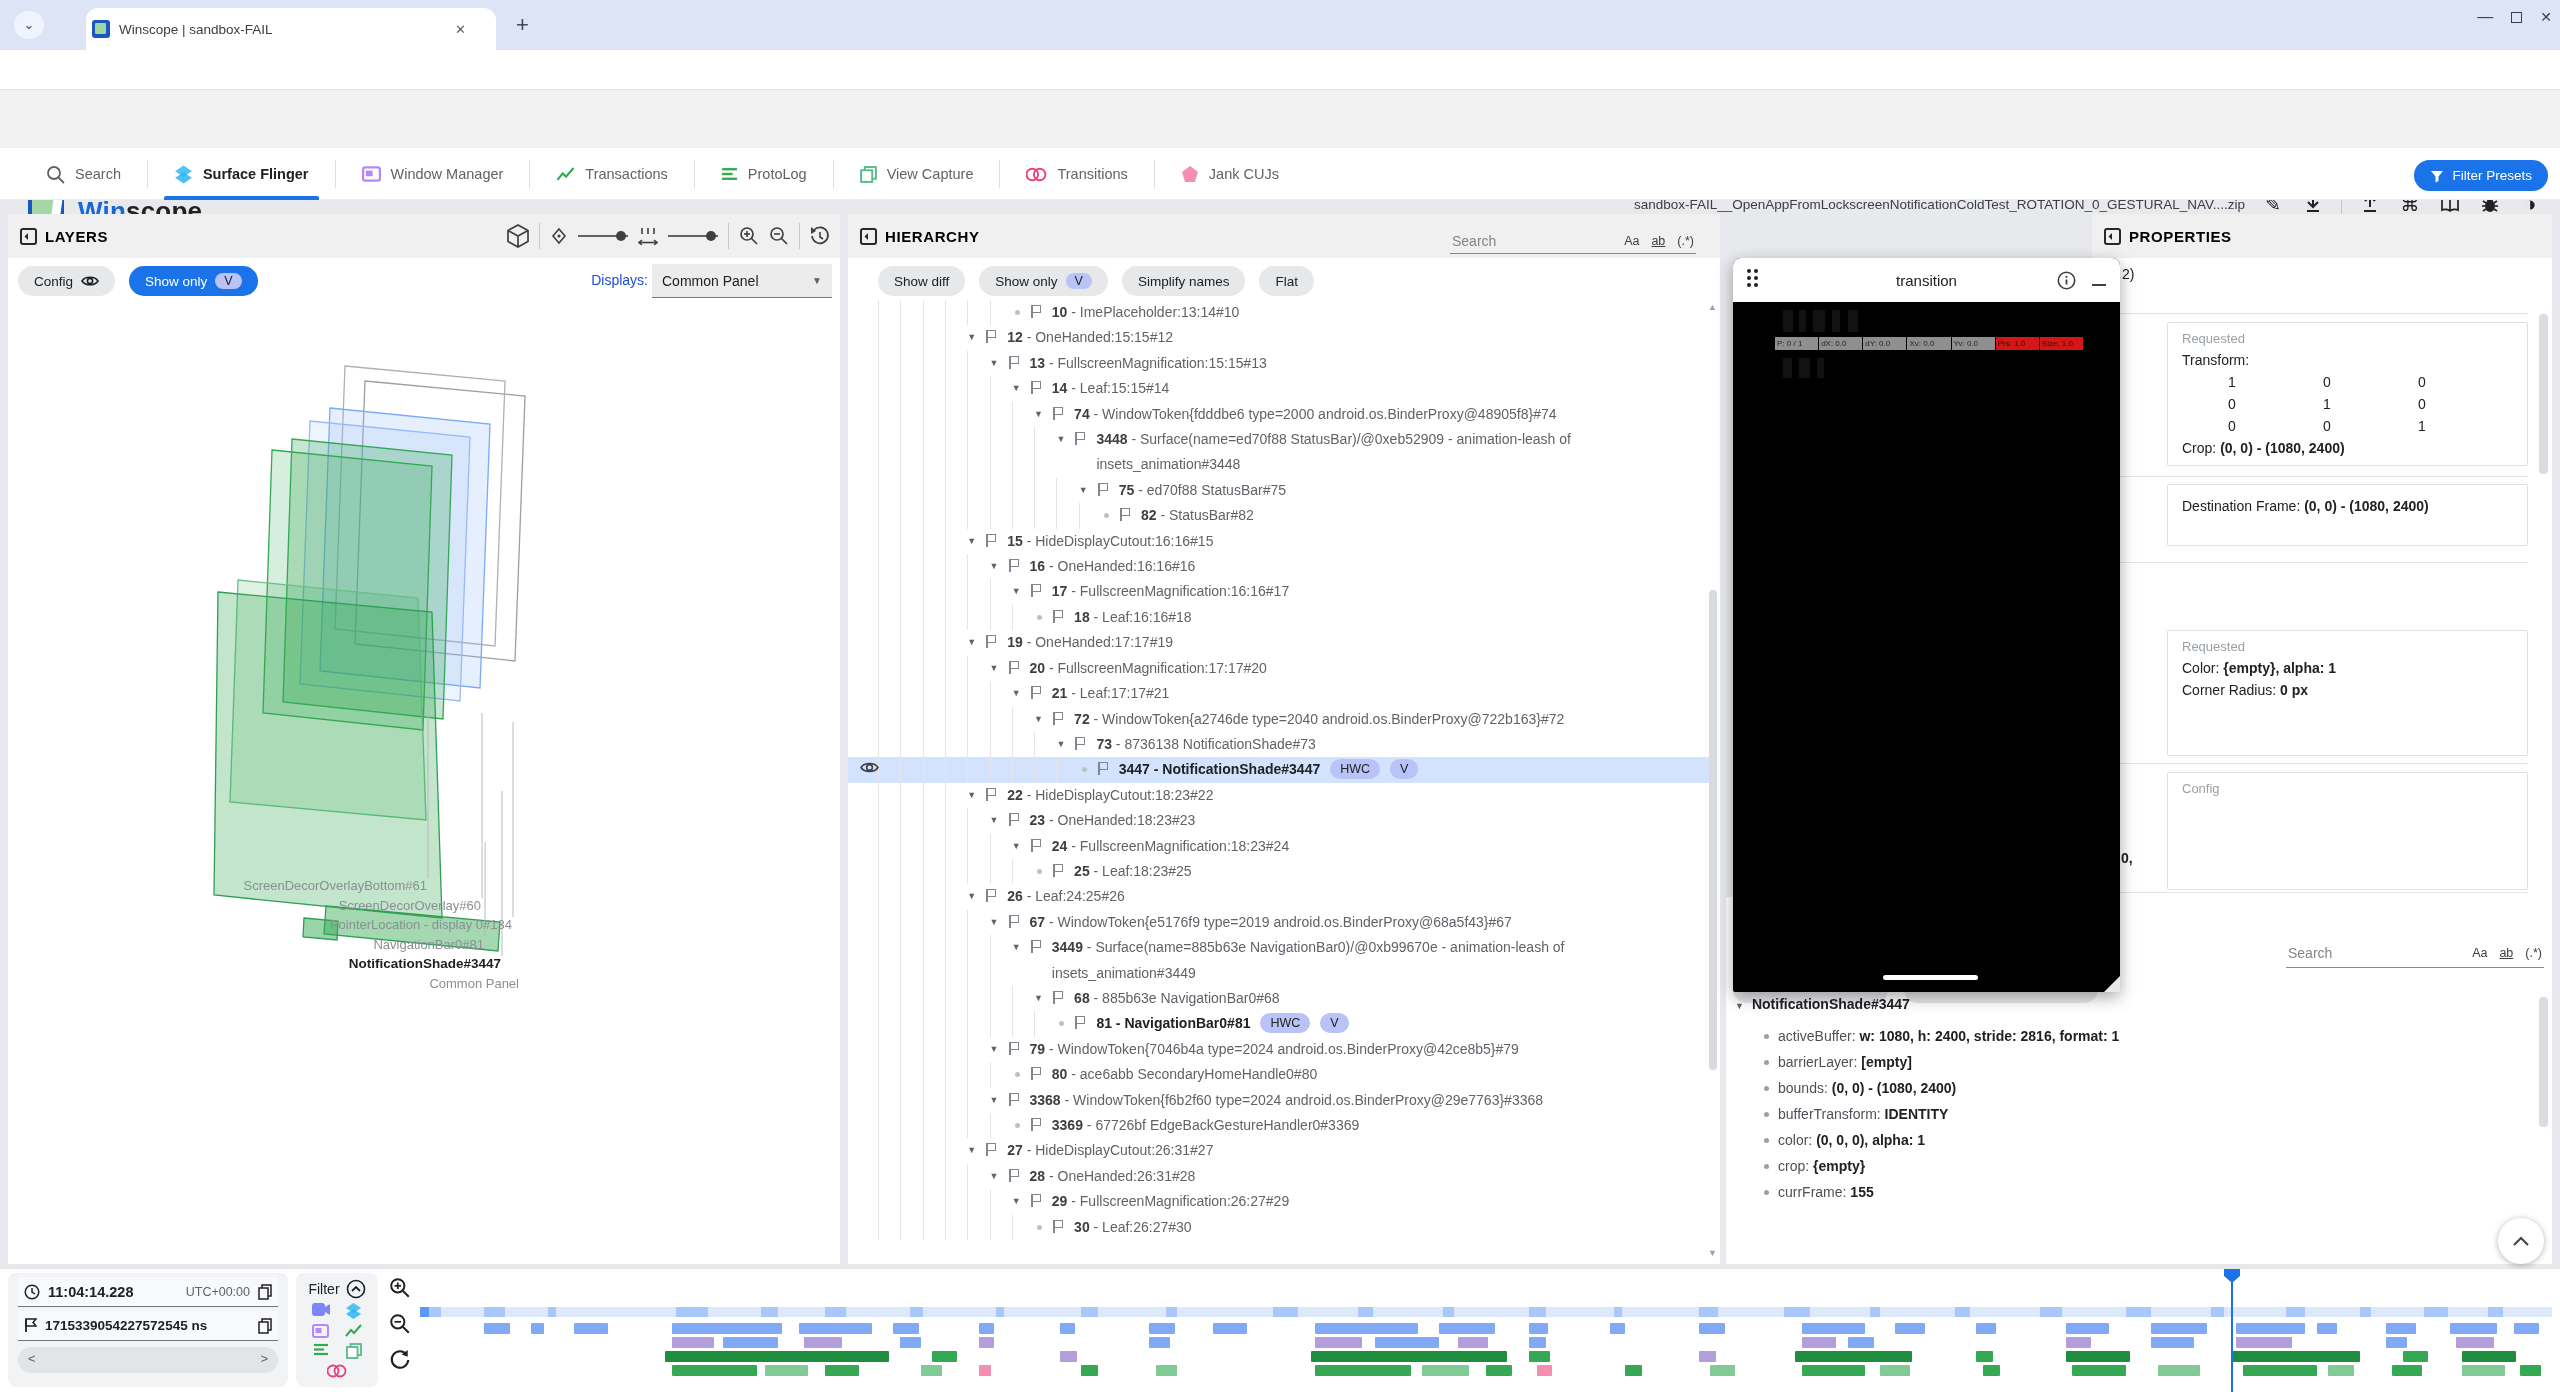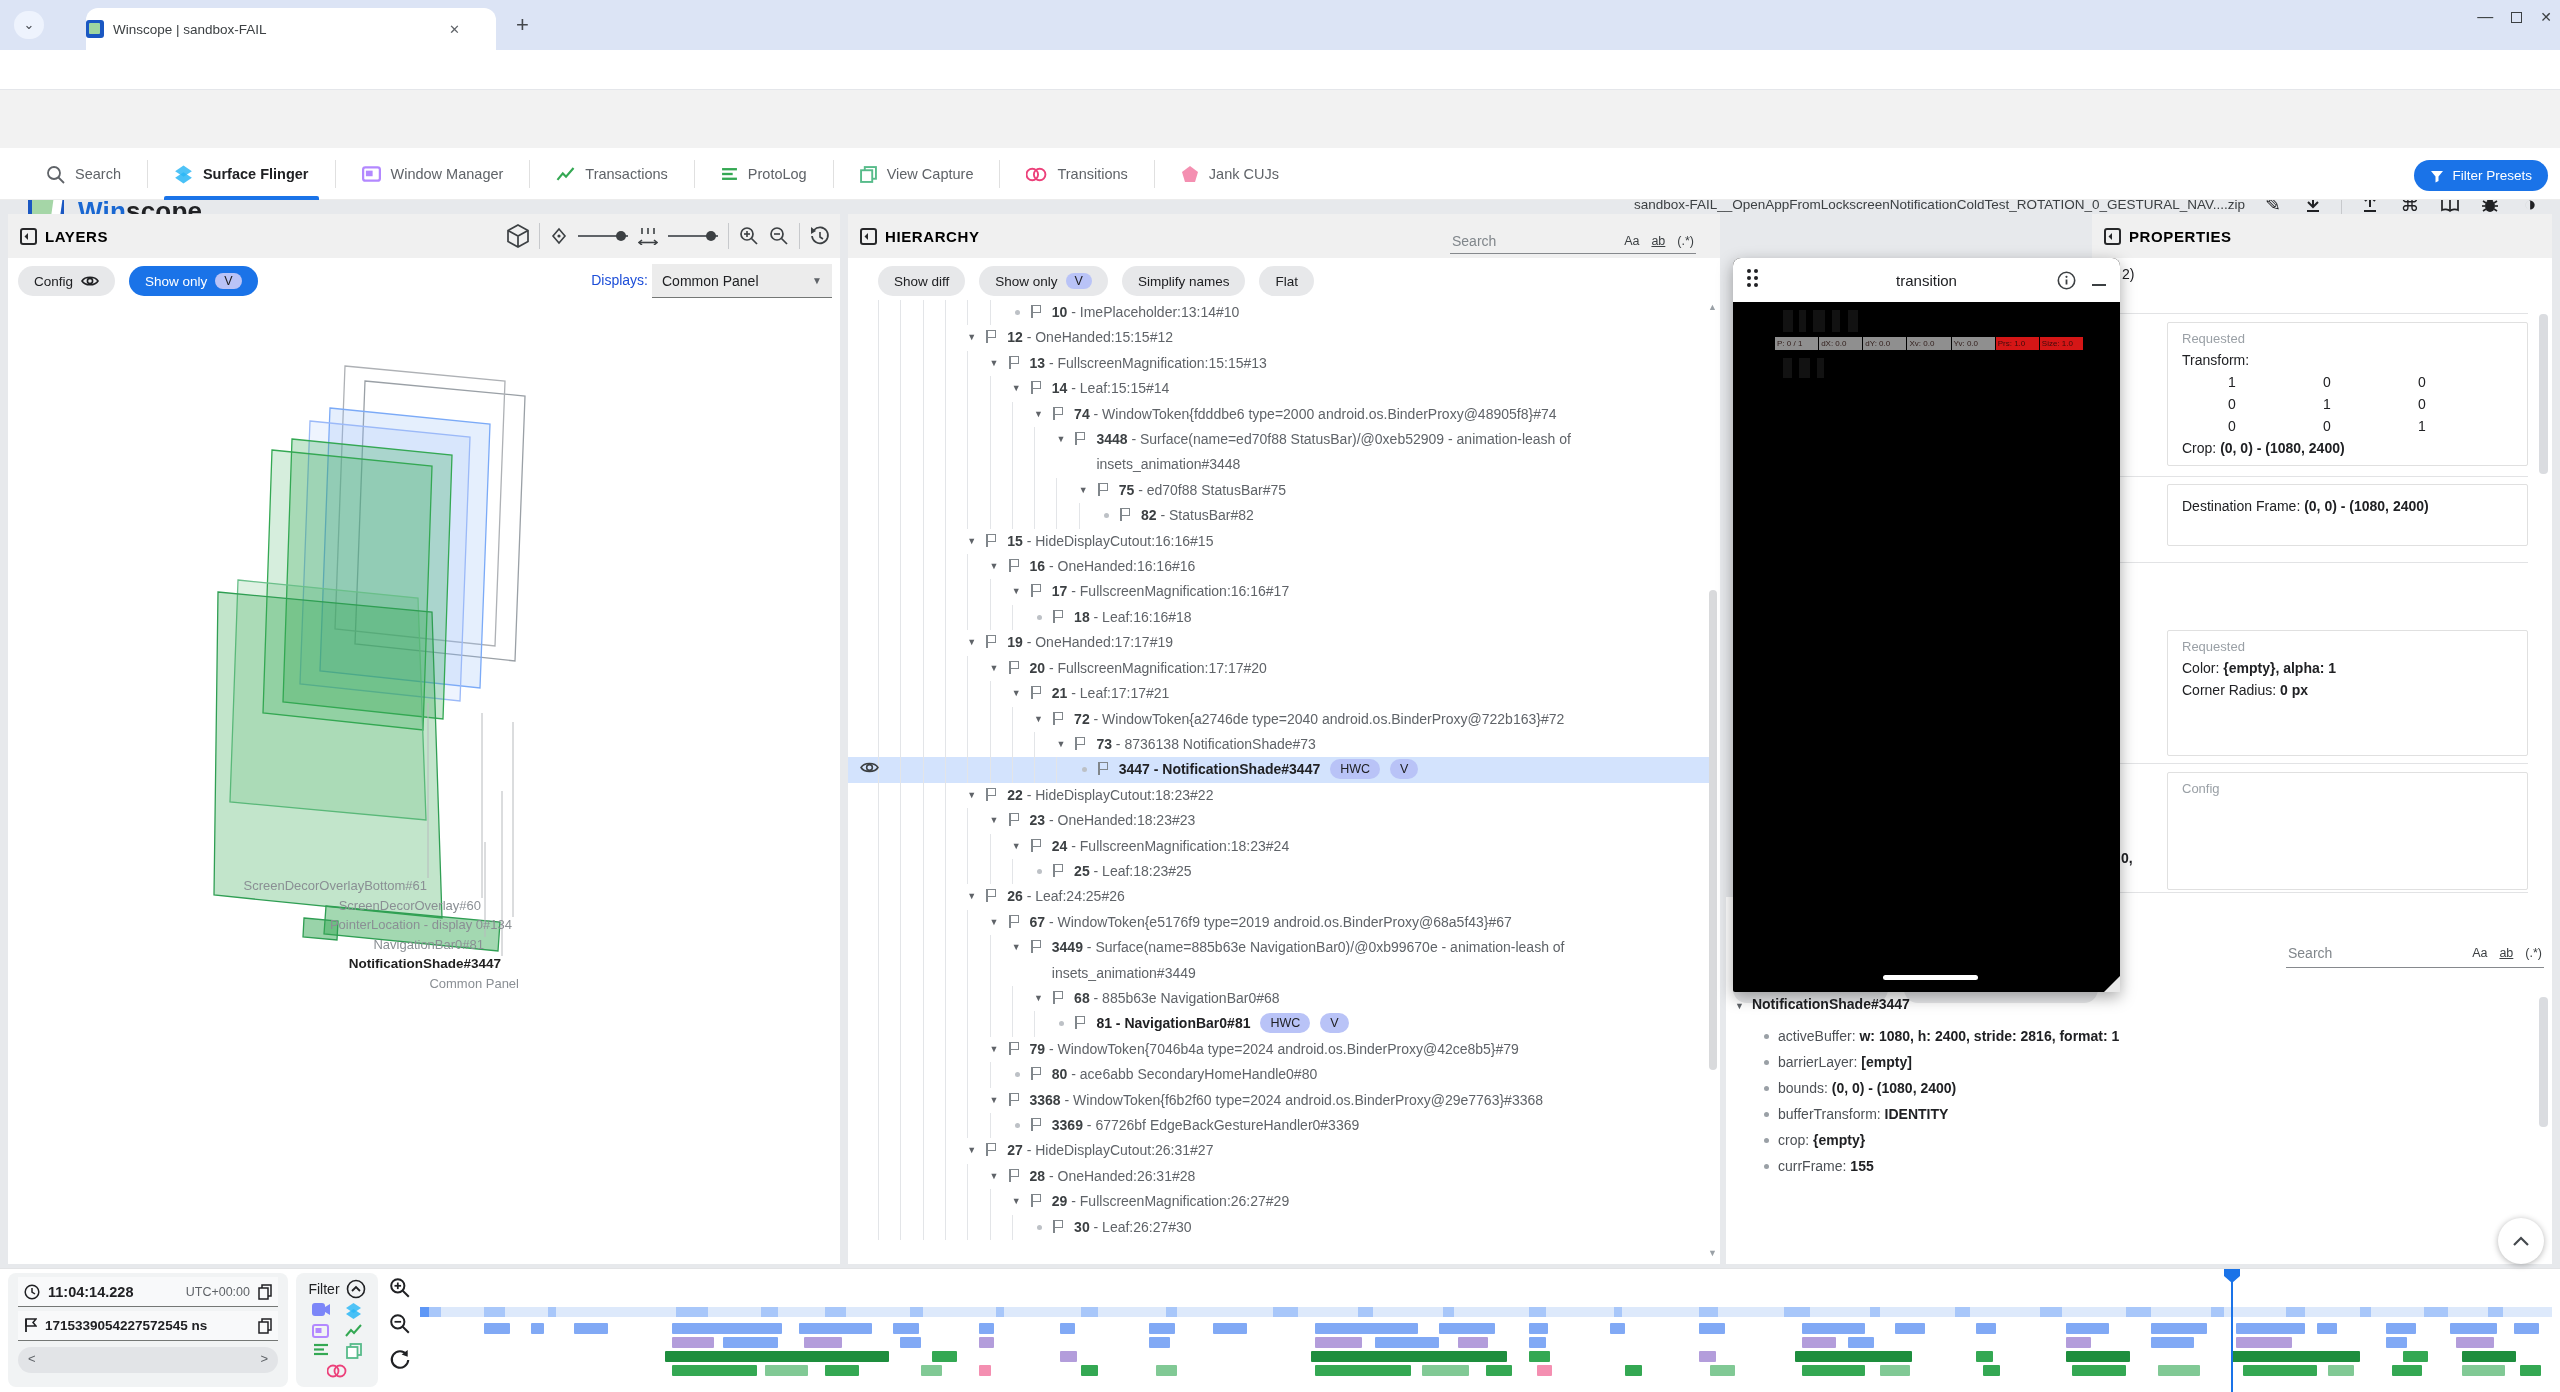--- a/index.html
+++ b/index.html
@@ -2,21 +2,21 @@
 <html><head>
 <meta charset="utf-8">
 <style>
 *{box-sizing:border-box;margin:0;padding:0}
 html,body{width:2560px;height:1392px;overflow:hidden}
 body{font-family:"Liberation Sans","DejaVu Sans",sans-serif;background:#e7e9ec;position:relative;color:#202124}
 svg{display:block}
 
 #tabstrip{position:absolute;left:0;top:0;width:2560px;height:50px;background:#dce4f5}
 #tabsearch{position:absolute;left:14px;top:11px;width:30px;height:28px;border-radius:14px;background:#eef3fd;color:#45494e;font-size:13px;text-align:center;line-height:28px}
-#tab{position:absolute;left:86px;top:8px;width:410px;height:42px;background:#fff;border-radius:12px 12px 0 0;display:flex;align-items:center;padding:0 0}
+#tab{position:absolute;left:86px;top:8px;width:410px;height:42px;background:#fff;border-radius:12px 12px 0 0;display:flex;align-items:center;padding:0 6px}
 #tabfav{width:18px;height:18px;border-radius:3px;background:#1a57c2;position:relative;flex:0 0 18px}
 #tabfav:before{content:"";position:absolute;left:3px;top:3px;width:11px;height:11px;background:#9fd6a0;border-radius:1px}
 #tabtitle{font-size:13.5px;color:#3c4043;margin-left:9px;white-space:nowrap;overflow:hidden;text-overflow:ellipsis;width:330px}
 #tabclose{font-size:13px;color:#5f6368;margin-left:6px}
 #newtab{position:absolute;left:516px;top:13px;font-size:22px;color:#44474c;line-height:24px}
 #winctl{position:absolute;right:8px;top:8px;display:flex;gap:18px;align-items:center;color:#3c4043}
 #winctl .wbox{width:11px;height:11px;border:1.5px solid #3c4043}
 #toolbar{position:absolute;left:0;top:50px;width:2560px;height:40px;background:#fff;border-bottom:1px solid #e4e6ea}
 .navic{position:absolute;top:57px;font-size:18px;color:#45494e}
 #omnibox{position:absolute;left:160px;top:55px;width:2092px;height:30px;border-radius:15px;background:#eef1fa;display:flex;align-items:center;padding:0 14px;font-size:13.5px;color:#202124}
@@ -571,20 +571,21 @@
     </span>
   </div>
   <div class="gchip" style="left:7px;width:155px"></div>
   <div class="gchip" style="left:178px;width:194px"></div>
   <div id="dumpRoot"><span class="darr">▼</span><span>NotificationShade#3447</span></div>
   <div id="dumpList">
       <div class="ditem">activeBuffer: <b>w: 1080, h: 2400, stride: 2816, format: 1</b></div>
       <div class="ditem">barrierLayer: <b>[empty]</b></div>
       <div class="ditem">bounds: <b>(0, 0) - (1080, 2400)</b></div>
       <div class="ditem">bufferTransform: <b>IDENTITY</b></div>
+      <div class="ditem">color: <b>(0, 0, 0), alpha: 1</b></div>
       <div class="ditem">crop: <b>{empty}</b></div>
       <div class="ditem">currFrame: <b>155</b></div>
     </div>
   <div id="protoSb"></div>
 </div>
 <div id="fab">
   <svg width="18" height="11" viewBox="0 0 18 11">
       <polyline points="2,9 9,2 16,9" fill="none" stroke="#45494e" stroke-width="2.2"></polyline>
     </svg>
 </div>

